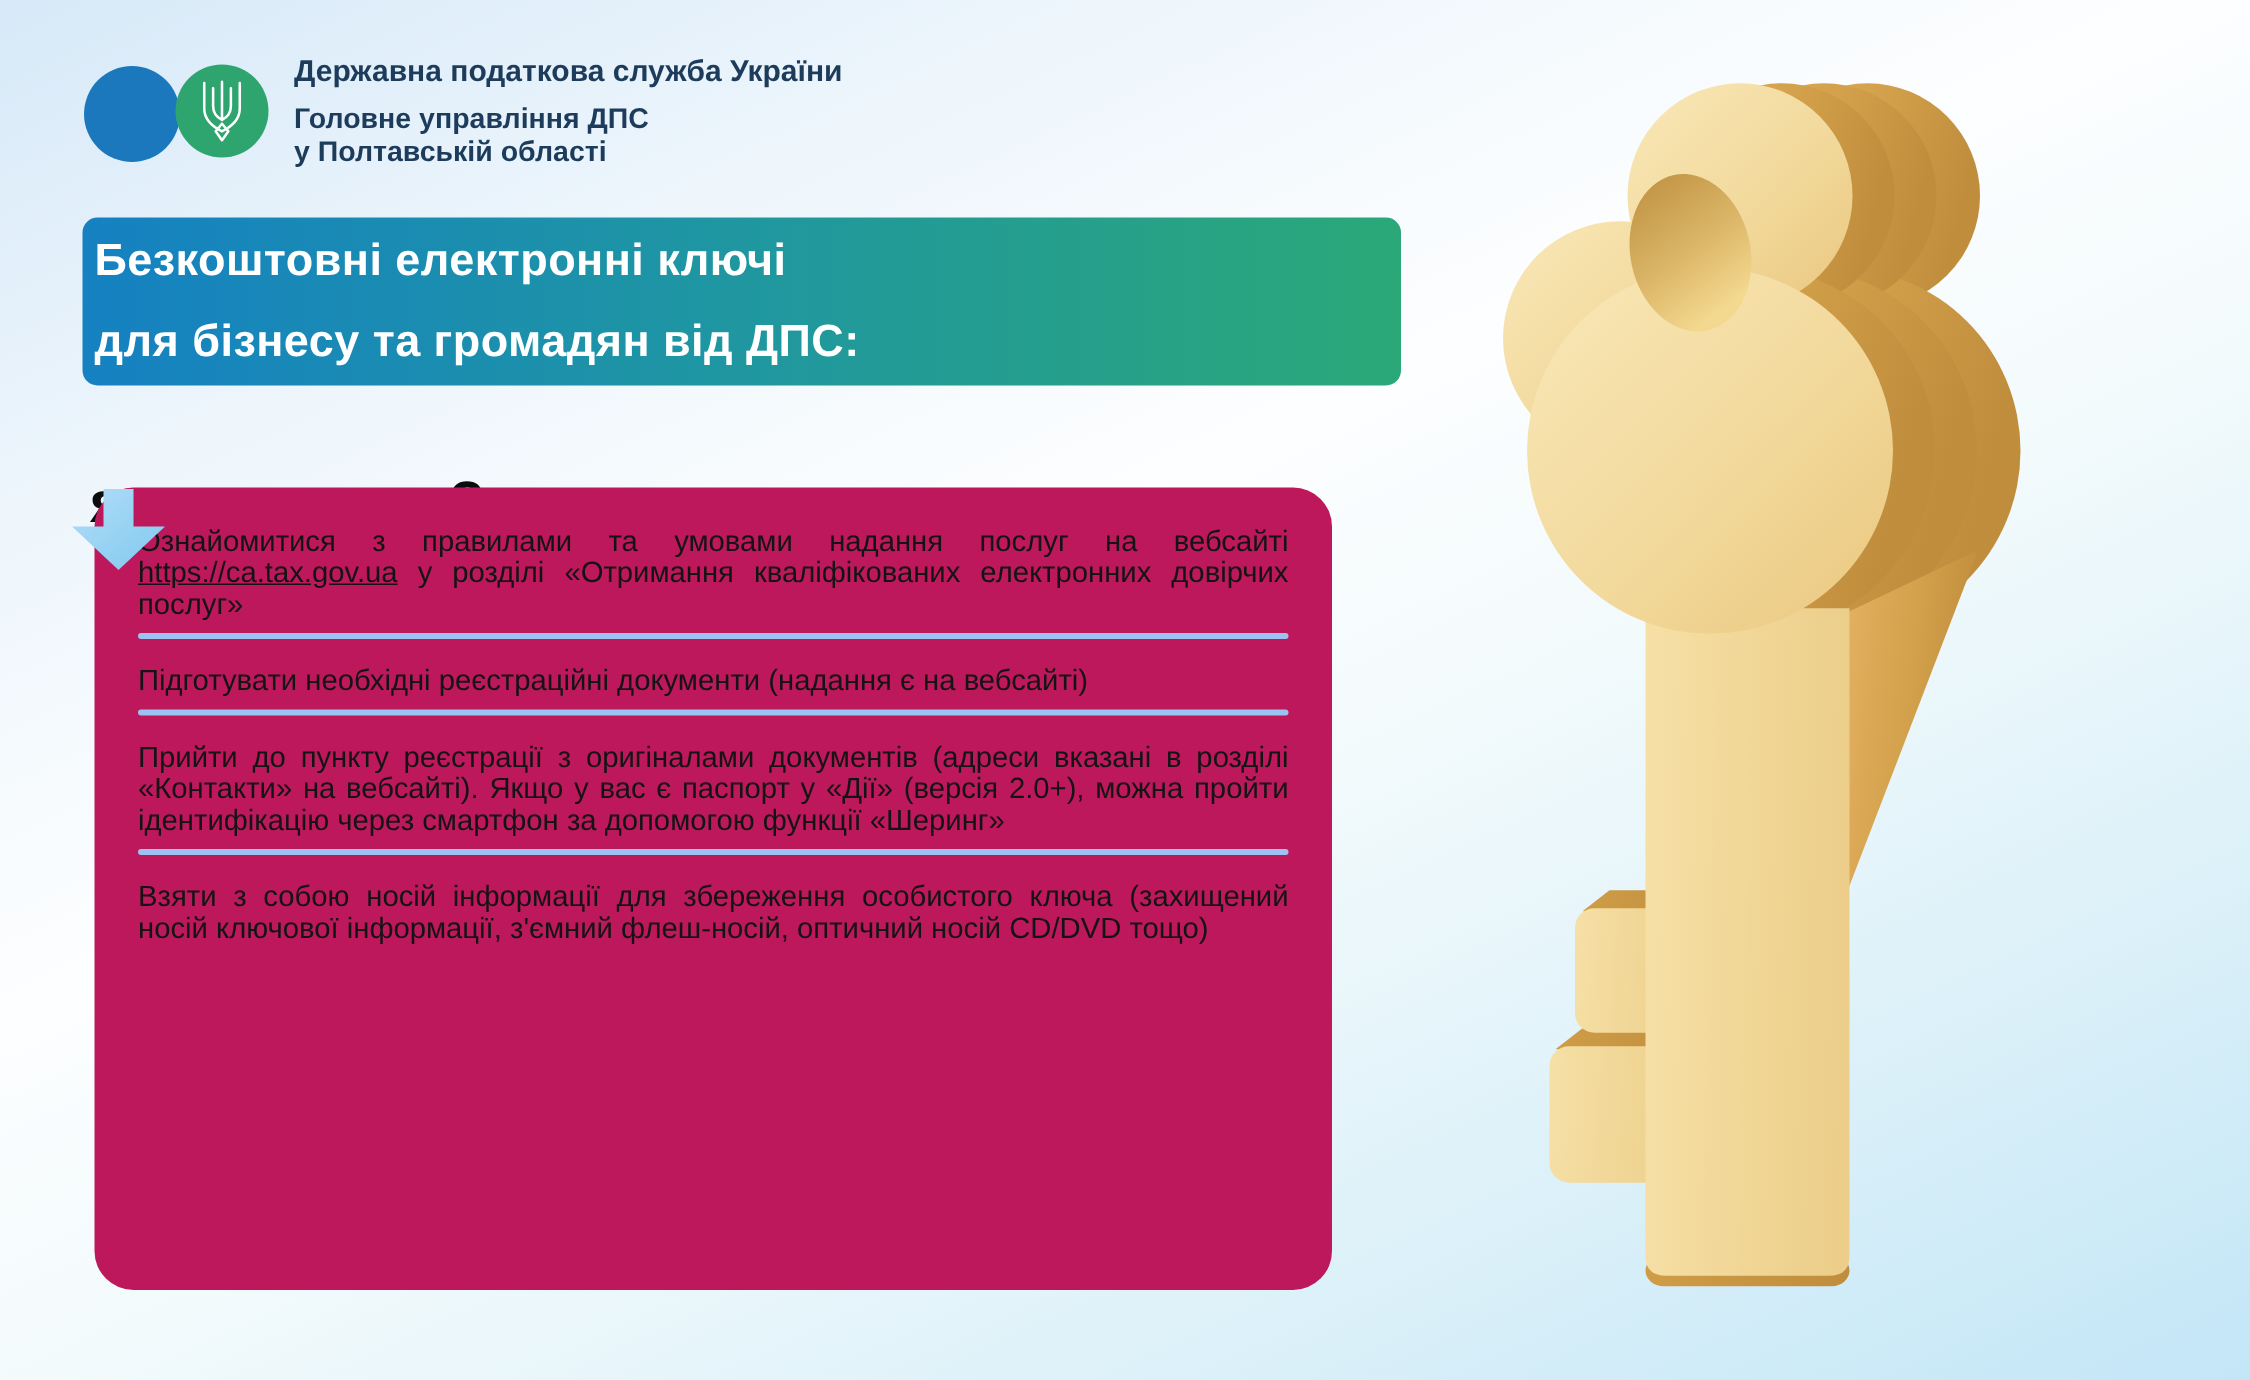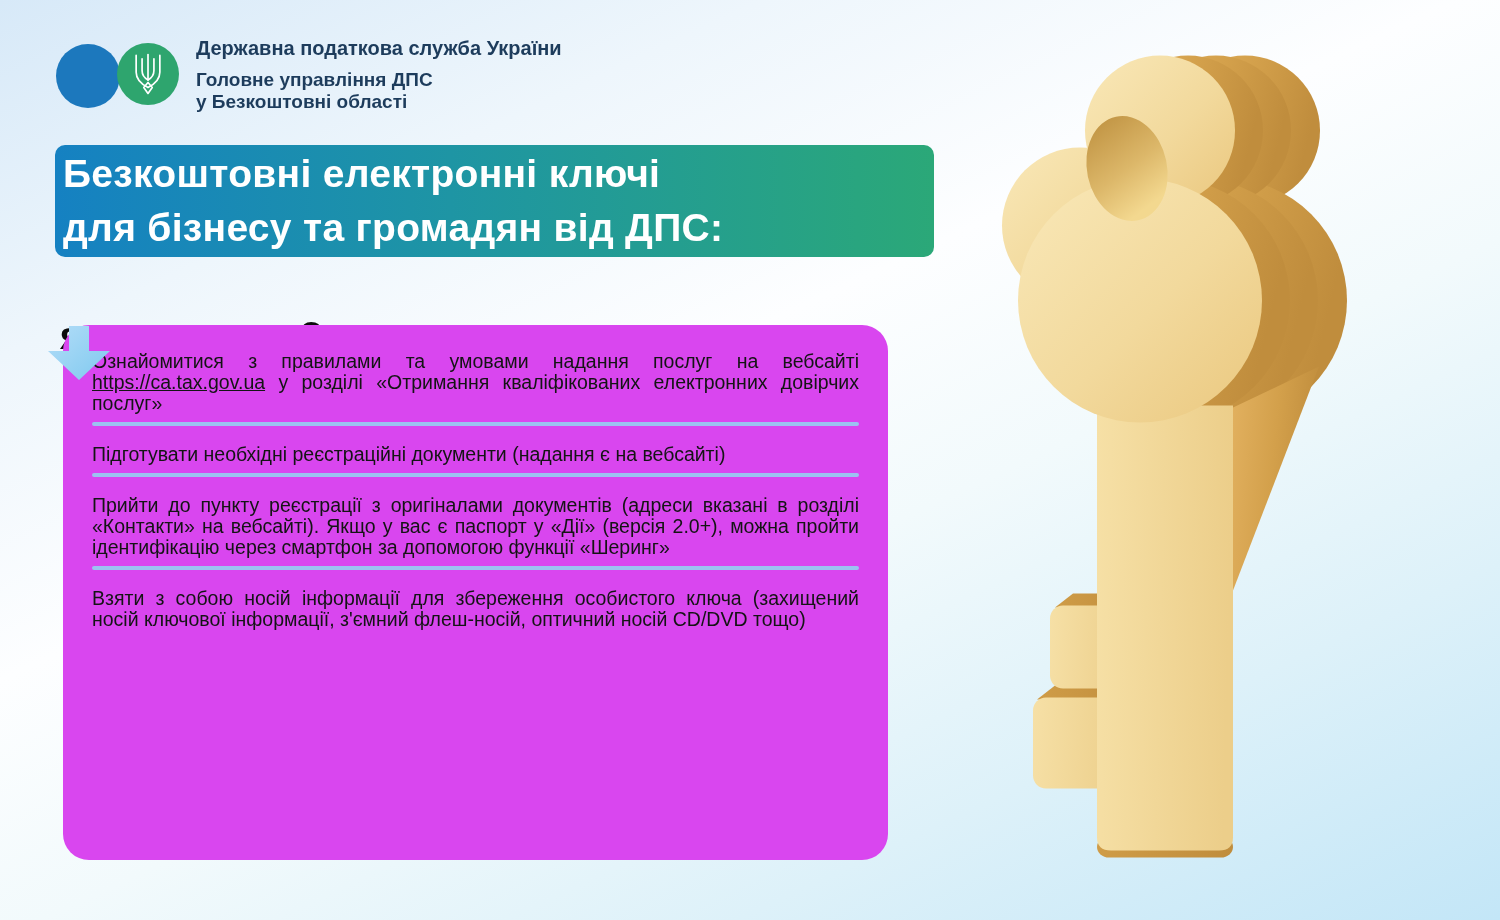--- a/index.html
+++ b/index.html
@@ -19,35 +19,35 @@
                   display:flex; align-items:center; justify-content:center; }
   .org-text { position:absolute; left:140px; top:-6px; color:#1d3c5c; font-weight:700; }
   .org-line1 { font-size:20px; line-height:22px; margin-bottom:10px; }
   .org-line2, .org-line3 { font-size:19px; line-height:22px; }
 
   
   .title-box {
     position:absolute; left:55px; top:145px; width:879px; height:112px;
     background:linear-gradient(90deg,#1581c2 0%,#1e95a4 45%,#2ba878 100%);
     border-radius:10px; color:#ffffff; font-weight:800;
-    font-size:39px; line-height:54px; padding:2px 0 0 8px; letter-spacing:.3px;
+    font-size:30px; line-height:54px; padding:2px 0 0 8px; letter-spacing:.3px;
     white-space:nowrap;
   }
   .subtitle {
     position:absolute; left:60px; top:266px; color:#0c0c0c;
     font-weight:800; font-size:39px; letter-spacing:.3px;margin-top:48px;
   }
 
   
   .down-arrow { position:absolute; left:48px; top:326px; z-index:3; }
 
   
   .card {
     position:absolute; left:63px; top:325px; width:825px; height:535px;
-    background:#d946ef; border-radius:26px; padding:26px 29px 0 29px; z-index:2;
+    background:#be185d; border-radius:26px; padding:26px 29px 0 29px; z-index:2;
   }
   .step {
     font-size:19.5px; line-height:21px; font-weight:500; color:#141414;
     text-align:justify;
   }
   .step a, .step .lnk { color:#141414; text-decoration:underline; }
   .sep {
     height:4px; background:#9cc2f1; border-radius:2px; margin:8px 0 18px 0;
   }
   .note {
@@ -70,21 +70,21 @@
         <path d="M6,4 V24 c0,9 6,14 14,18 c8,-4 14,-9 14,-18 V4"></path>
         <path d="M13,8 V22 c0,6 3,9 7,11 c4,-2 7,-5 7,-11 V8"></path>
         <path d="M20,3 V33"></path>
         <path d="M20,36 l5,6 -5,7 -5,-7 z"></path>
       </g>
     </svg>
   </div>
   <div class="org-text">
     <div class="org-line1">Державна податкова служба України</div>
     <div class="org-line2">Головне управління ДПС</div>
-    <div class="org-line3">у Безкоштовні області</div>
+    <div class="org-line3">у Полтавській області</div>
   </div>
 </div>
 
 <div class="title-box">
   <div>Безкоштовні електронні ключі</div>
   <div>для бізнесу та громадян від ДПС:</div>
 </div>
 <div class="subtitle">як отримати?</div>
 
 <svg class="down-arrow" width="62" height="54" viewBox="0 0 62 54">

